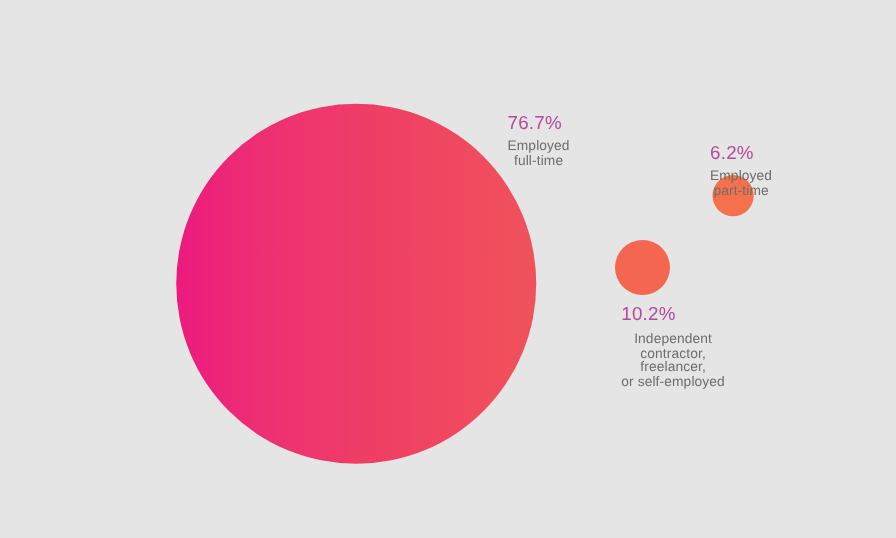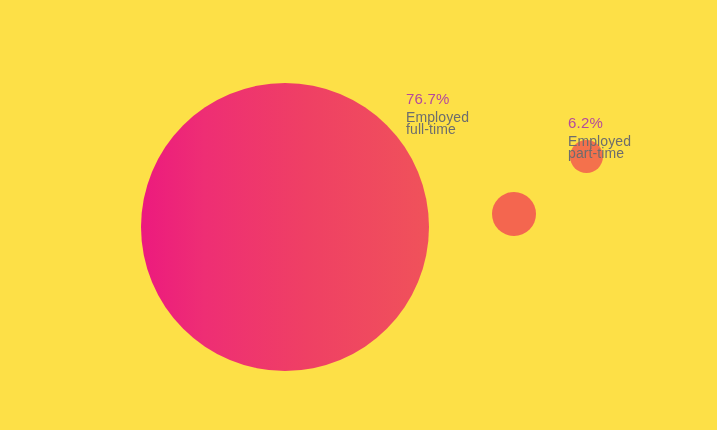--- a/index.html
+++ b/index.html
@@ -11,21 +11,21 @@
     width: 717px;
     height: 430px;
     background: #ffffff;
     font-family: "Liberation Sans", sans-serif;
     overflow: hidden;
   }
   #chart-root {
     position: relative;
     width: 717px;
     height: 430px;
-    background: #fde047;
+    background: #e5e5e5;
   }
   .bubble {
     position: absolute;
     border-radius: 50%;
   }
   #bubble-full-time {
     left: 141px;
     top: 83px;
     width: 288px;
     height: 288px;
@@ -50,24 +50,25 @@
   }
   .pct {
     color: #b44a9c;
     font-size: 15px;
     line-height: 18px;
     letter-spacing: 0.2px;
     white-space: nowrap;
   }
   .desc {
     color: #6d6d6d;
-    font-size: 14px;
+    font-size: 11px;
     line-height: 11.5px;
     letter-spacing: 0.1px;
     white-space: pre-line;
+    text-align: center;
   }
   #label-full-time {
     left: 406px;
     top: 90px;
   }
   #label-full-time .desc {
     margin-top: 4px;
   }
   #label-part-time {
     left: 568px;
@@ -101,14 +102,21 @@
     <div class="desc">Employed
 full-time</div>
   </div>
 
   <div class="label-group" id="label-part-time">
     <div class="pct">6.2%</div>
     <div class="desc">Employed
 part-time</div>
   </div>
 
+  <div class="label-group" id="label-independent">
+    <div class="pct">10.2%</div>
+    <div class="desc">Independent
+contractor,
+freelancer,
+or self-employed</div>
+  </div>
 
 </div>
 
 </body></html>

